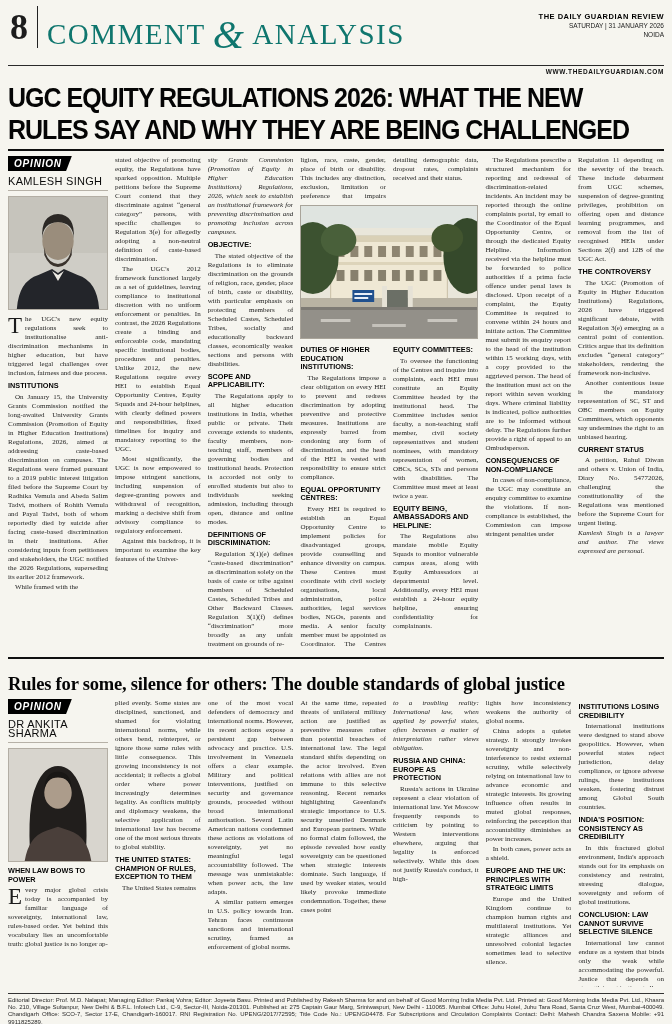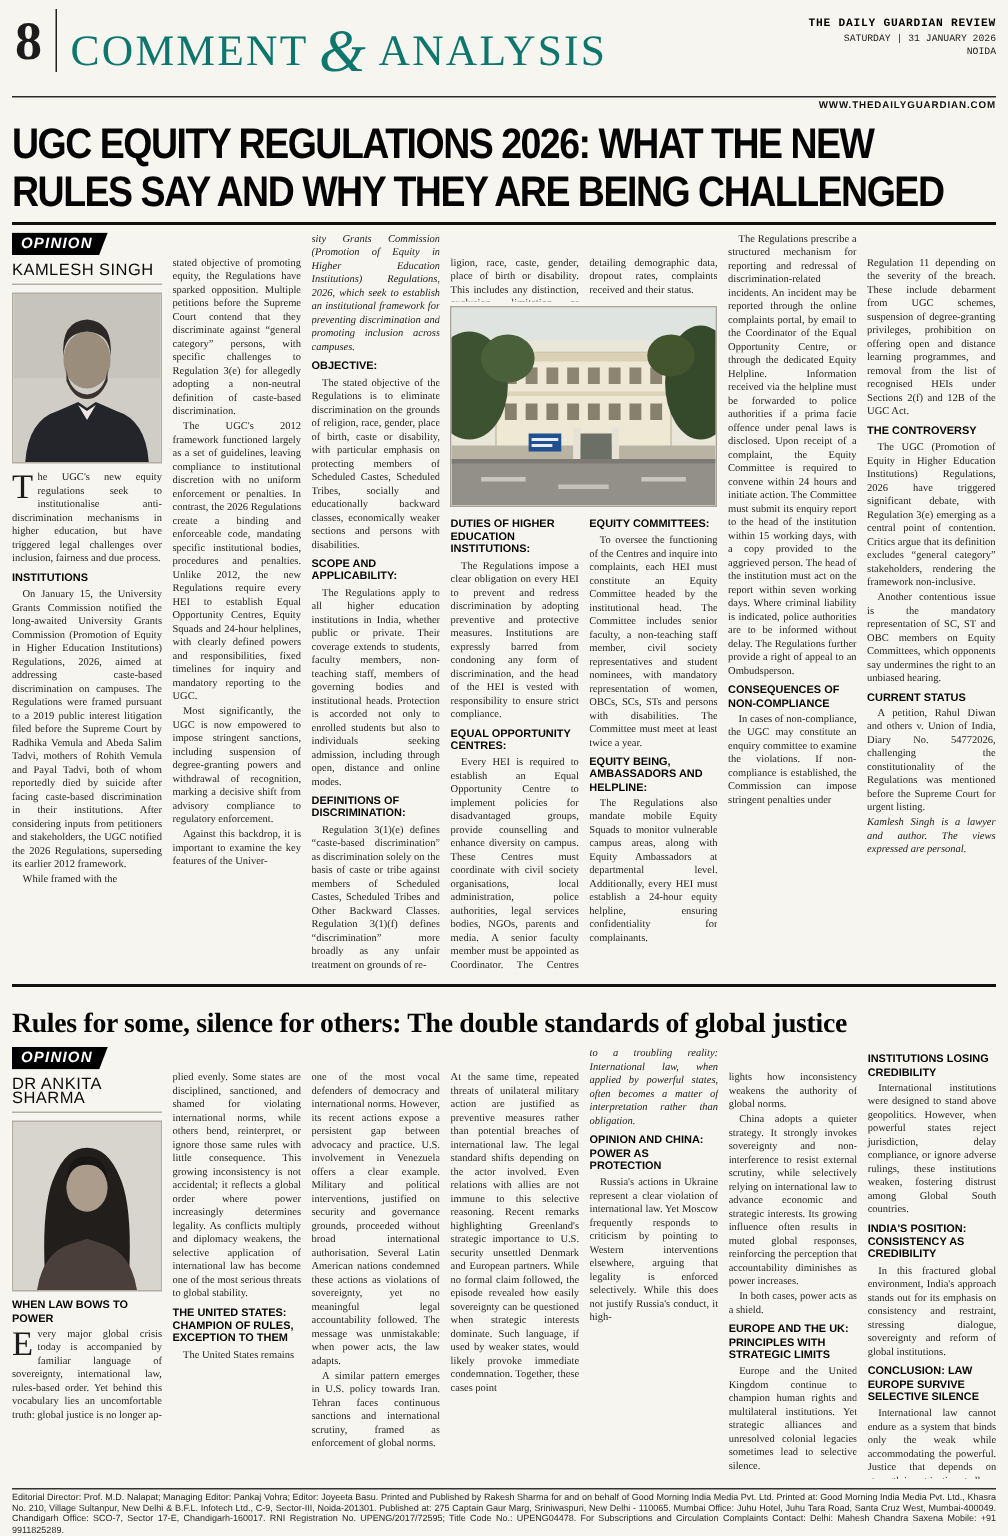--- a/index.html
+++ b/index.html
@@ -7,21 +7,21 @@
     width:672px;height:1024px;overflow:hidden;position:relative;
     background:#f6f5ef;color:#1c1c1c;
     font-family:"Liberation Serif", serif;
   }
   .page{padding:4px 8px;}
   
   .masthead{display:flex;align-items:flex-start;padding-top:2px;}
   .pageno{font-size:36px;font-weight:bold;line-height:42px;padding:0 9px 0 2px;margin-right:9px;border-right:1.5px solid #222;}
   .section-title{font-size:29px;letter-spacing:1.5px;line-height:56px;color:#0f766e;white-space:nowrap;}
   .section-title .amp{font-size:40px;font-style:italic;margin:0 7px;vertical-align:-4px;font-weight:normal;}
-  .mast-right{margin-left:auto;text-align:right;font-family:Liberation Mono, monospace;font-size:6.5px;line-height:9px;padding-top:6px;color:#222;}
+  .mast-right{margin-left:auto;text-align:right;font-family:Liberation Sans, sans-serif;font-size:6.5px;line-height:9px;padding-top:6px;color:#222;}
   .mast-right .pub{font-weight:bold;font-size:7.5px;letter-spacing:.5px;color:#000;}
   .rule{border-top:1px solid #2a2a2a;margin-top:2px;}
   .rule.dark{border-top:2px solid #101010;}
   .web{text-align:right;font-family:"Liberation Sans",sans-serif;font-weight:bold;font-size:6.5px;letter-spacing:.6px;margin:2px 0 1px;color:#111;}
   
   .headline1{
     font-family:"Liberation Sans",sans-serif;font-weight:bold;
     font-size:25px;line-height:28px;letter-spacing:-1px;color:#050505;
     margin:6px 0 12px;transform:scaleY(1.14);transform-origin:left top;
   }
@@ -44,21 +44,21 @@
     clip-path:polygon(0 0,100% 0,91% 100%,0 100%);
   }
   .byline{
     font-family:"Liberation Sans",sans-serif;font-weight:normal;font-size:11px;letter-spacing:.3px;color:#0c0c0c;
     padding:2px 0 4px;border-bottom:1px solid #b6b1a7;margin-bottom:5px;text-align:left;
   }
   .portrait{line-height:0;margin-bottom:5px;border:1px solid #b3aea4;}
   
   .blk-h{font-family:"Liberation Sans",sans-serif;font-weight:bold;font-size:7.3px;line-height:8.6px;margin:4px 0 2px;text-align:left;color:#060606;}
   .blk-p{margin:0 0 1px;text-indent:7px;}
-  .blk-pc{margin:16px 0 1px;}
+  .blk-pc{margin:0 0 1px;}
   .blk-pi{margin:0 0 2px;font-style:italic;}
   .blk-pd{margin:0 0 2px;}
   .dropcap{float:left;font-size:23px;line-height:19px;padding:1px 3px 0 0;font-family:"Liberation Serif",serif;}
   
   .a2{border-top:2px solid #101010;margin-top:7px;padding-top:12px;}
   .headline2{font-family:"Liberation Serif",serif;font-weight:bold;font-size:18.5px;letter-spacing:-.2px;line-height:22px;margin:2px 0 4px;color:#050505;white-space:nowrap;}
   
   .colophon{border-top:1px solid #333;margin-top:6px;padding-top:3px;
     font-family:"Liberation Sans",sans-serif;font-size:6px;line-height:7.2px;color:#2a2a2a;text-align:justify;}
 </style>
@@ -229,37 +229,37 @@
           <p class="blk-p">The United States remains</p>
         </div>
       <div class="col">
           <p class="blk-pc">one of the most vocal defenders of democracy and international norms. However, its recent actions expose a persistent gap between advocacy and practice. U.S. involvement in Venezuela offers a clear example. Military and political interventions, justified on security and governance grounds, proceeded without broad international authorisation. Several Latin American nations condemned these actions as violations of sovereignty, yet no meaningful legal accountability followed. The message was unmistakable: when power acts, the law adapts.</p>
           <p class="blk-p">A similar pattern emerges in U.S. policy towards Iran. Tehran faces continuous sanctions and international scrutiny, framed as enforcement of global norms.</p>
         </div>
       <div class="col">
           <p class="blk-pc">At the same time, repeated threats of unilateral military action are justified as preventive measures rather than potential breaches of international law. The legal standard shifts depending on the actor involved. Even relations with allies are not immune to this selective reasoning. Recent remarks highlighting Greenland's strategic importance to U.S. security unsettled Denmark and European partners. While no formal claim followed, the episode revealed how easily sovereignty can be questioned when strategic interests dominate. Such language, if used by weaker states, would likely provoke immediate condemnation. Together, these cases point</p>
         </div>
       <div class="col">
-          <p class="blk-pi">to a troubling reality: International law, when applied by powerful states, often becomes a matter of interpretation rather than obligation.</p>
-          <div class="blk-h">OPINION AND CHINA: POWER AS PROTECTION</div>
+          <p class="blk-pi">to a troubling reality: International law, when applied by powerful states, often becomes a matter of interpretation rather views obligation.</p>
+          <div class="blk-h">RUSSIA AND CHINA: EUROPE AS PROTECTION</div>
           <p class="blk-p">Russia's actions in Ukraine represent a clear violation of international law. Yet Moscow frequently responds to criticism by pointing to Western interventions elsewhere, arguing that legality is enforced selectively. While this does not justify Russia's conduct, it high-</p>
         </div>
       <div class="col">
           <p class="blk-pc">lights how inconsistency weakens the authority of global norms.</p>
           <p class="blk-p">China adopts a quieter strategy. It strongly invokes sovereignty and non-interference to resist external scrutiny, while selectively relying on international law to advance economic and strategic interests. Its growing influence often results in muted global responses, reinforcing the perception that accountability diminishes as power increases.</p>
           <p class="blk-p">In both cases, power acts as a shield.</p>
           <div class="blk-h">EUROPE AND THE UK: PRINCIPLES WITH STRATEGIC LIMITS</div>
           <p class="blk-p">Europe and the United Kingdom continue to champion human rights and multilateral institutions. Yet strategic alliances and unresolved colonial legacies sometimes lead to selective silence.</p>
         </div>
       <div class="col">
           <div class="blk-h">INSTITUTIONS LOSING CREDIBILITY</div>
           <p class="blk-p">International institutions were designed to stand above geopolitics. However, when powerful states reject jurisdiction, delay compliance, or ignore adverse rulings, these institutions weaken, fostering distrust among Global South countries.</p>
           <div class="blk-h">INDIA'S POSITION: CONSISTENCY AS CREDIBILITY</div>
           <p class="blk-p">In this fractured global environment, India's approach stands out for its emphasis on consistency and restraint, stressing dialogue, sovereignty and reform of global institutions.</p>
-          <div class="blk-h">CONCLUSION: LAW EUROPE SURVIVE SELECTIVE SILENCE</div>
+          <div class="blk-h">CONCLUSION: LAW CANNOT SURVIVE SELECTIVE SILENCE</div>
           <p class="blk-p">International law cannot endure as a system that binds only the weak while accommodating the powerful. Justice that depends on strength is not justice at all.</p>
         </div>
     </div>
   </section>
 
   <footer class="colophon">
     <span>Editorial Director: Prof. M.D. Nalapat; Managing Editor: Pankaj Vohra; Editor: Joyeeta Basu. Printed and Published by Rakesh Sharma for and on behalf of Good Morning India Media Pvt. Ltd. Printed at: Good Morning India Media Pvt. Ltd., Khasra No. 210, Village Sultanpur, New Delhi &amp; B.F.L. Infotech Ltd., C-9, Sector-III, Noida-201301. Published at: 275 Captain Gaur Marg, Sriniwaspuri, New Delhi - 110065. Mumbai Office: Juhu Hotel, Juhu Tara Road, Santa Cruz West, Mumbai-400049. Chandigarh Office: SCO-7, Sector 17-E, Chandigarh-160017. RNI Registration No. UPENG/2017/72595; Title Code No.: UPENG04478. For Subscriptions and Circulation Complaints Contact: Delhi: Mahesh Chandra Saxena Mobile: +91 9911825289.</span>
   </footer>
 
 </div>

